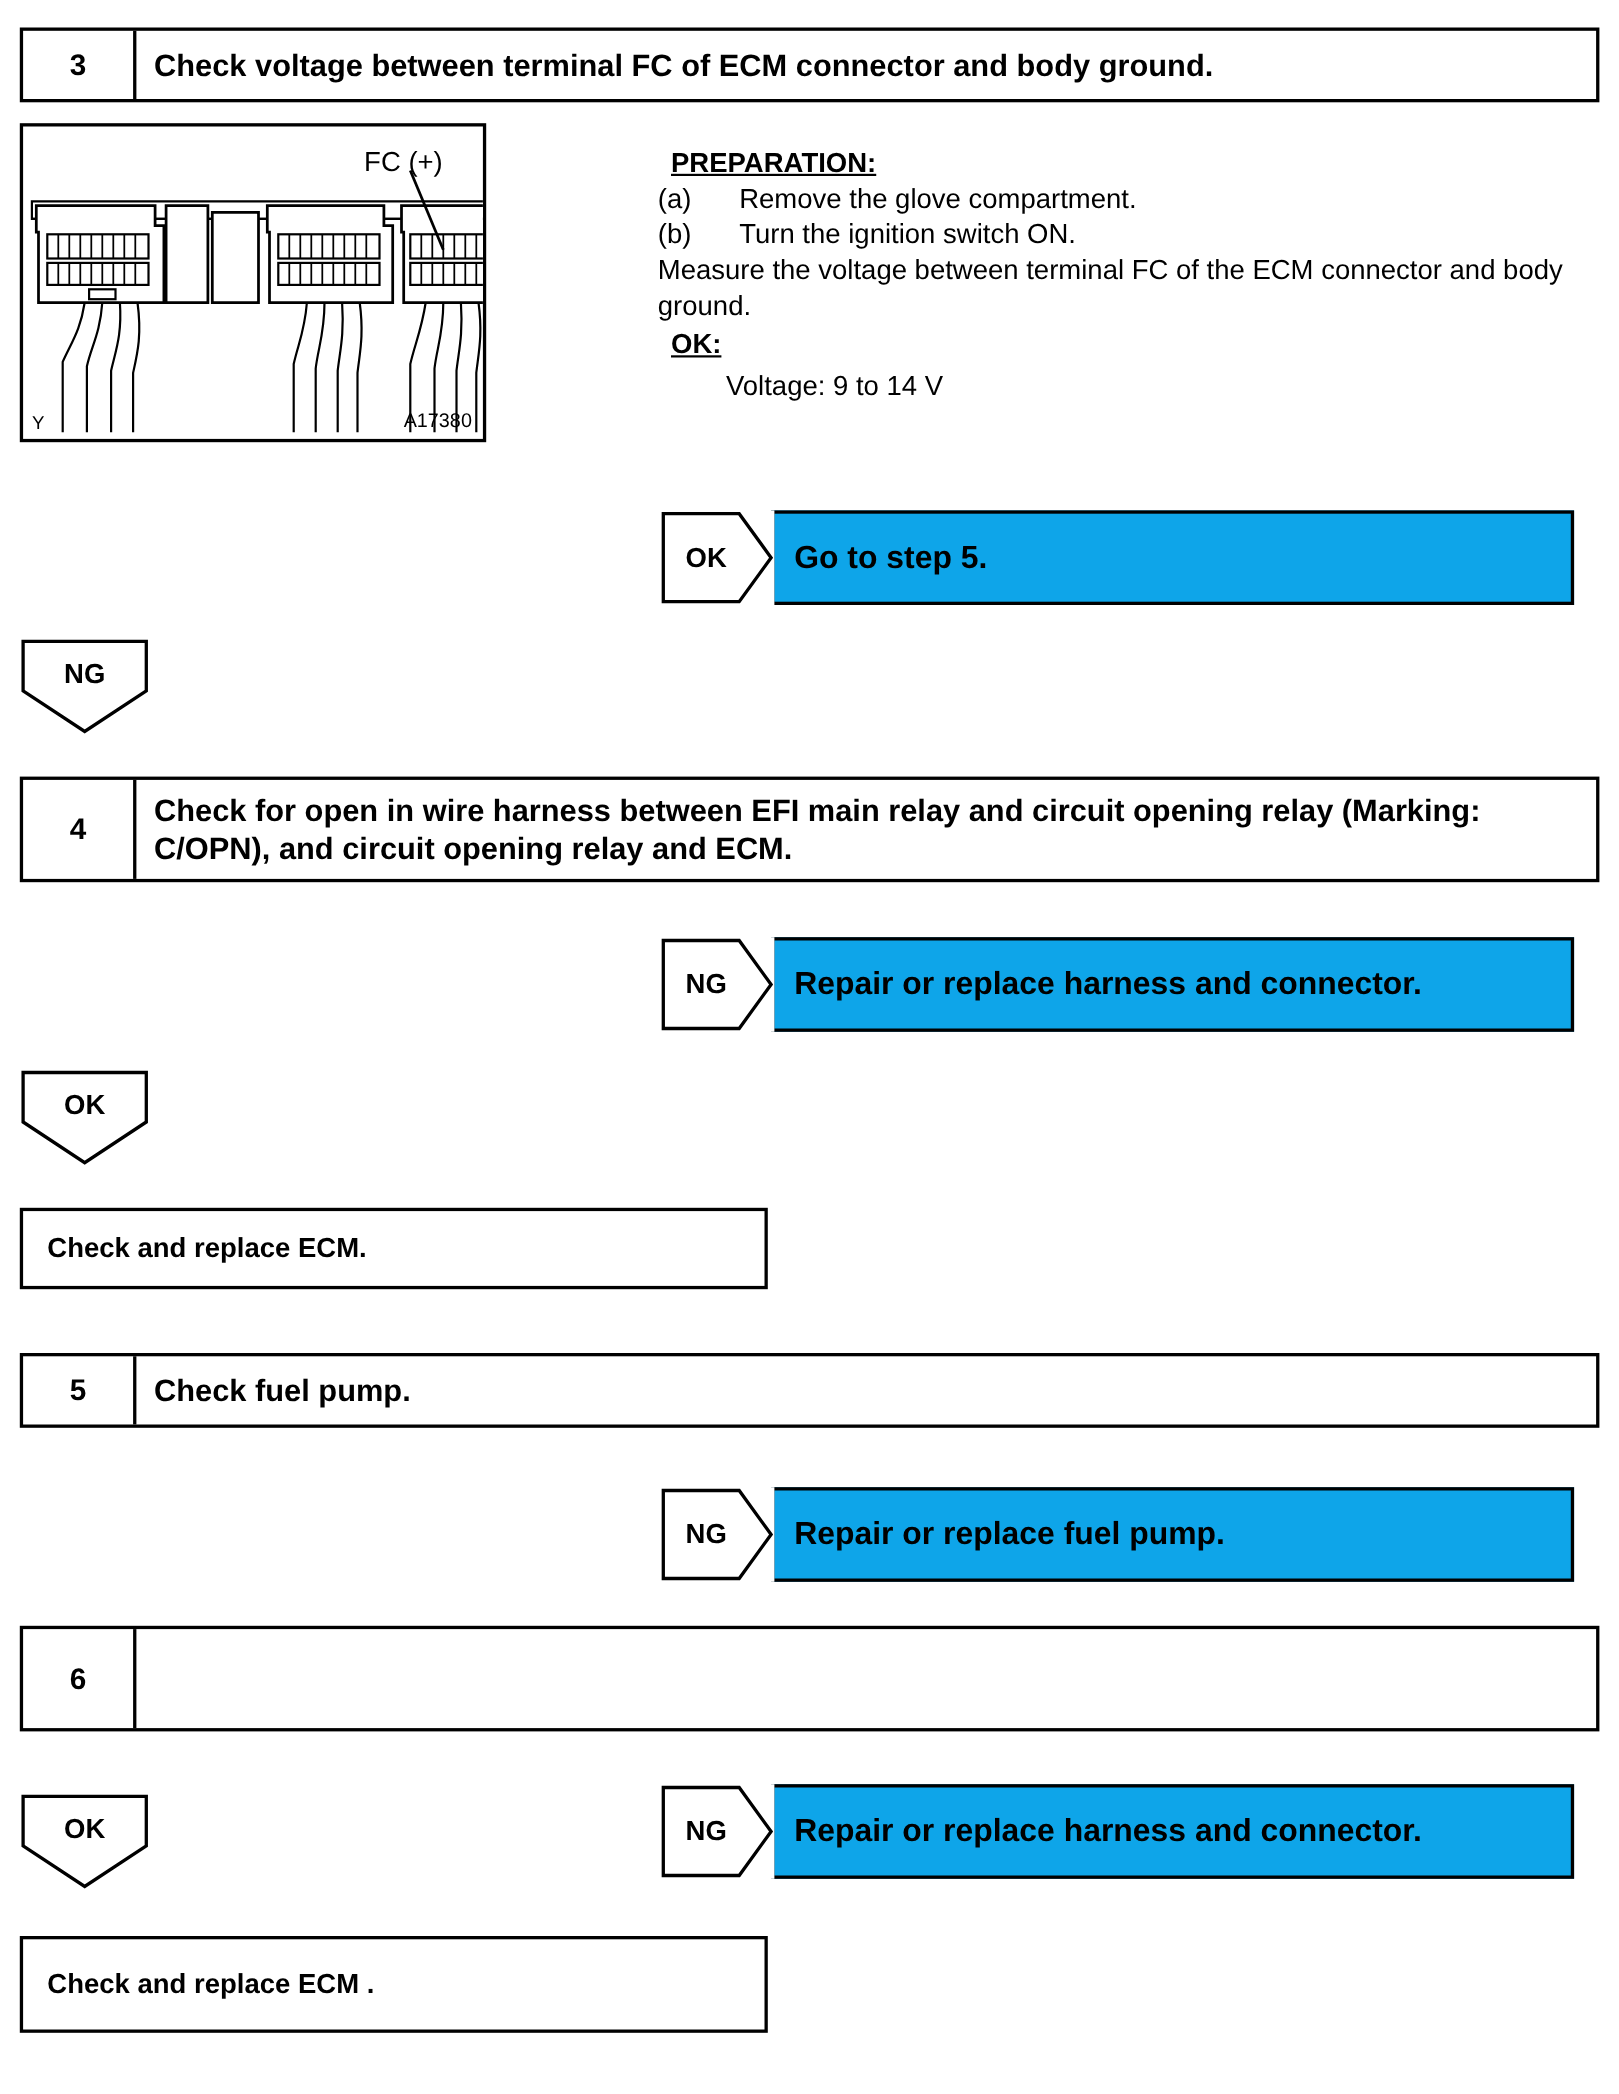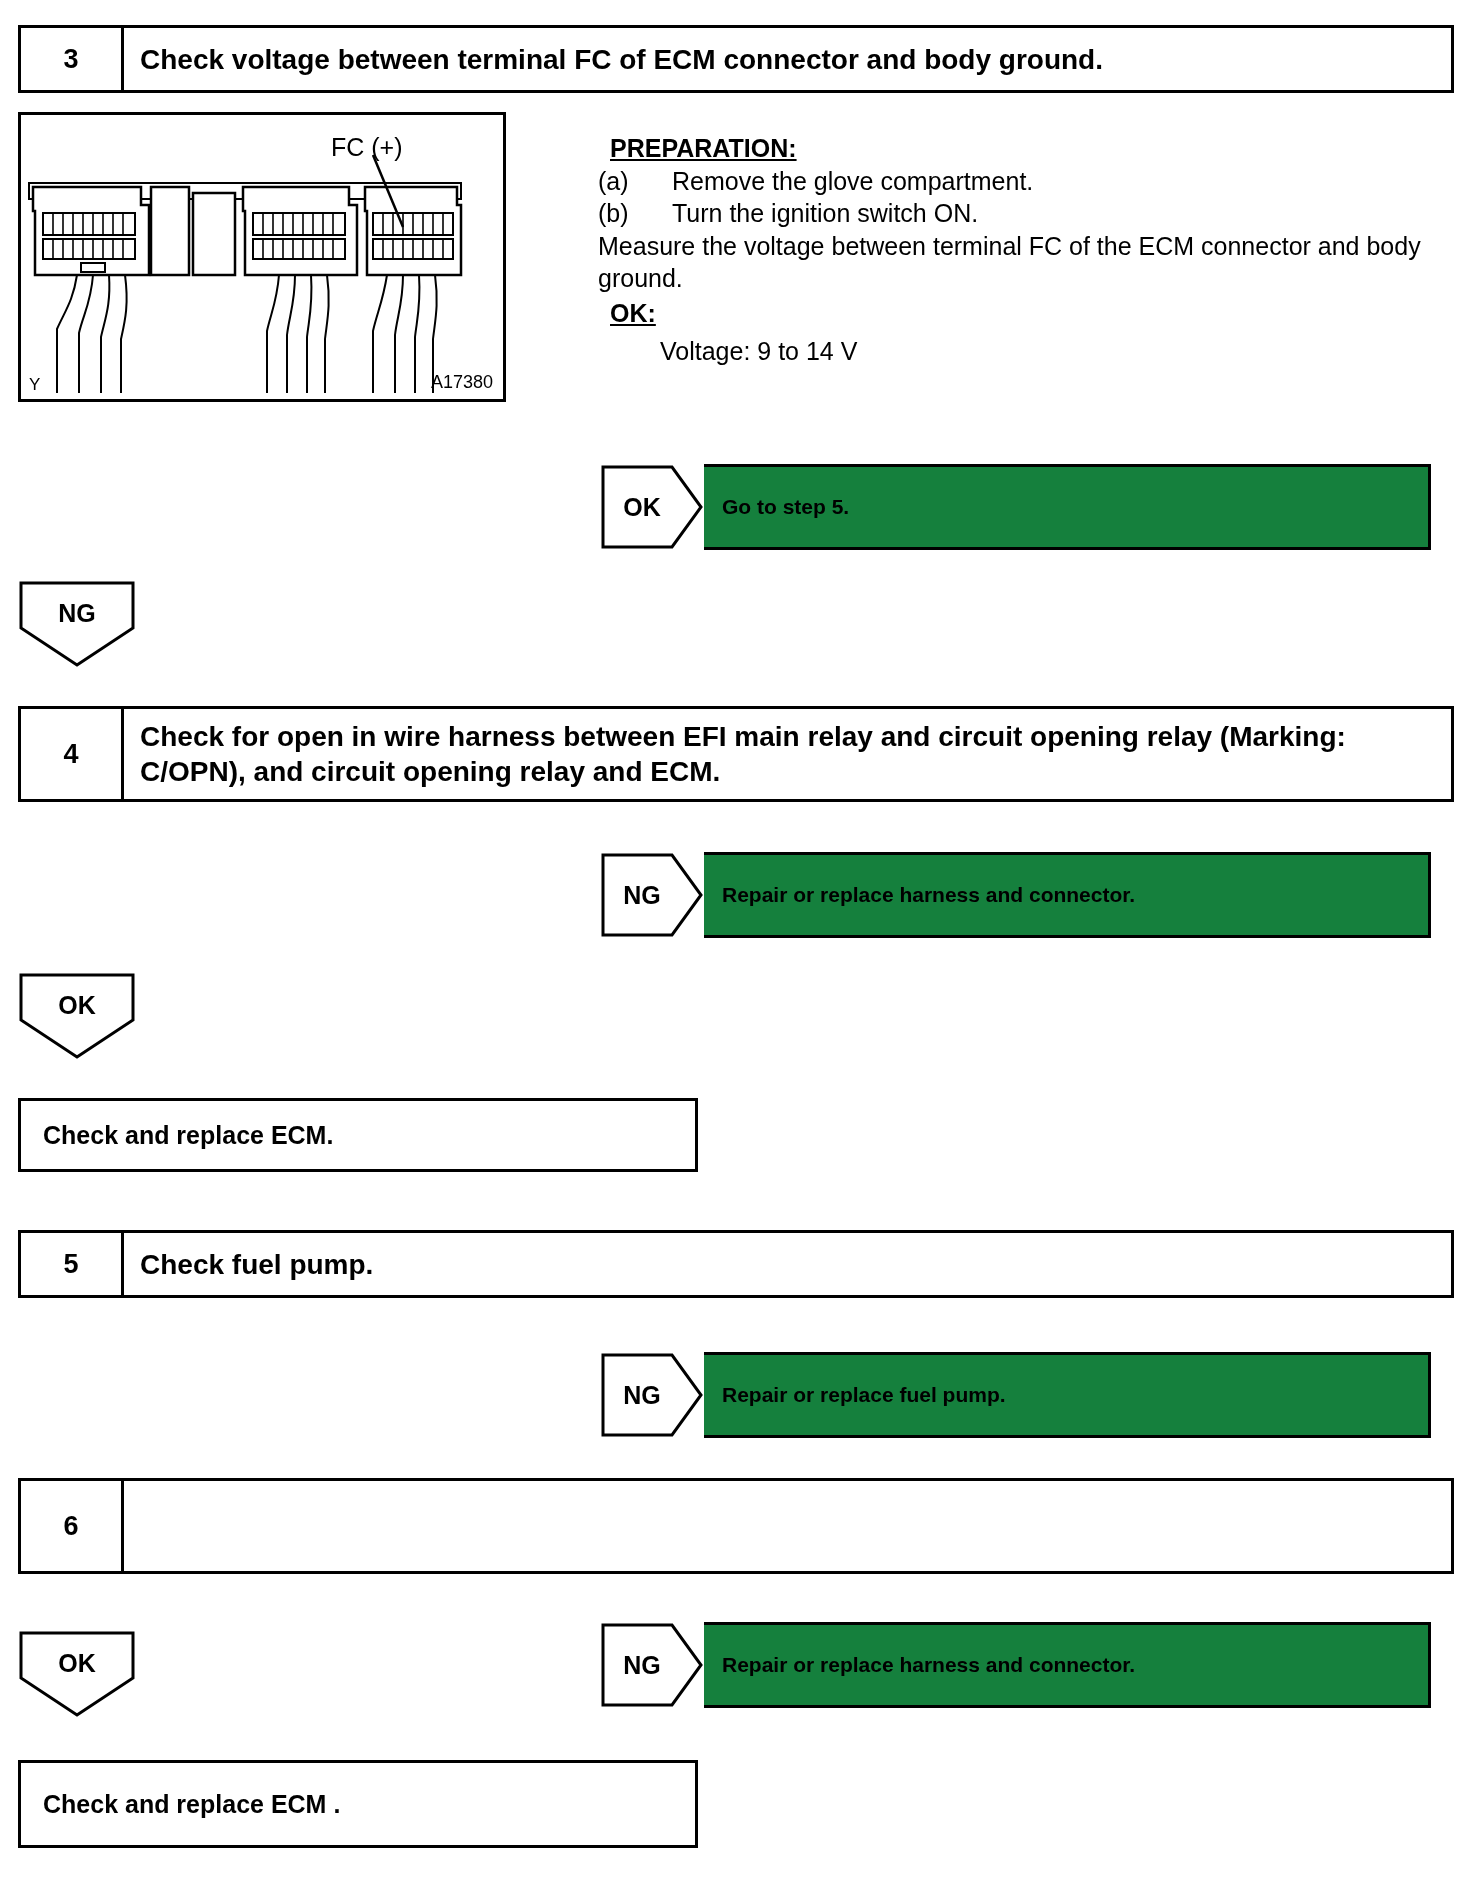--- a/index.html
+++ b/index.html
@@ -94,22 +94,22 @@
     font-weight: bold;
     font-size: 25px;
   }
   .judge-text {
     border: 3px solid #000;
     box-sizing: border-box;
     display: flex;
     align-items: center;
     padding: 0 18px;
     font-weight: bold;
-    font-size: 21px;
-    background: #15803d;
+    font-size: 29px;
+    background: #0ea5e9;
     margin-left: -3px;
   }
 
   
   .down-tag {
     position: absolute;
     width: 118px;
     height: 88px;
   }
   .down-tag svg {
@@ -185,21 +185,21 @@
 </head>
 <body>
 
 <div class="page">
 
   <div class="step-box" style="left:18px; top:25px; width:1436px; height:68px;">
     <div class="step-num">3</div>
     <div class="step-title">Check voltage between terminal FC of ECM connector and body ground.</div>
   </div>
 
-  <div class="figure" style="left:18px; top:112px; width:488px; height:290px;">
+  <div class="figure" style="left:18px; top:112px; width:424px; height:290px;">
     <svg width="450" height="284" viewBox="0 0 450 284">
 
       <path d="M8 68 L440 68 L440 84 L8 84 Z" fill="#ffffff" stroke="#000" stroke-width="2"></path>
       <path d="M8 84 L440 84" stroke="#000" stroke-width="2"></path>
 
       <path d="M12 72 L120 72 L120 90 L128 90 L128 160 L14 160 L14 96 L12 96 Z" fill="#fff" stroke="#000" stroke-width="2.5"></path>
       <rect x="22" y="98" width="92" height="22" fill="#fff" stroke="#000" stroke-width="2"></rect>
       <g stroke="#000" stroke-width="1.6">
         <line x1="32" y1="98" x2="32" y2="120"></line>
           <line x1="42" y1="98" x2="42" y2="120"></line>

